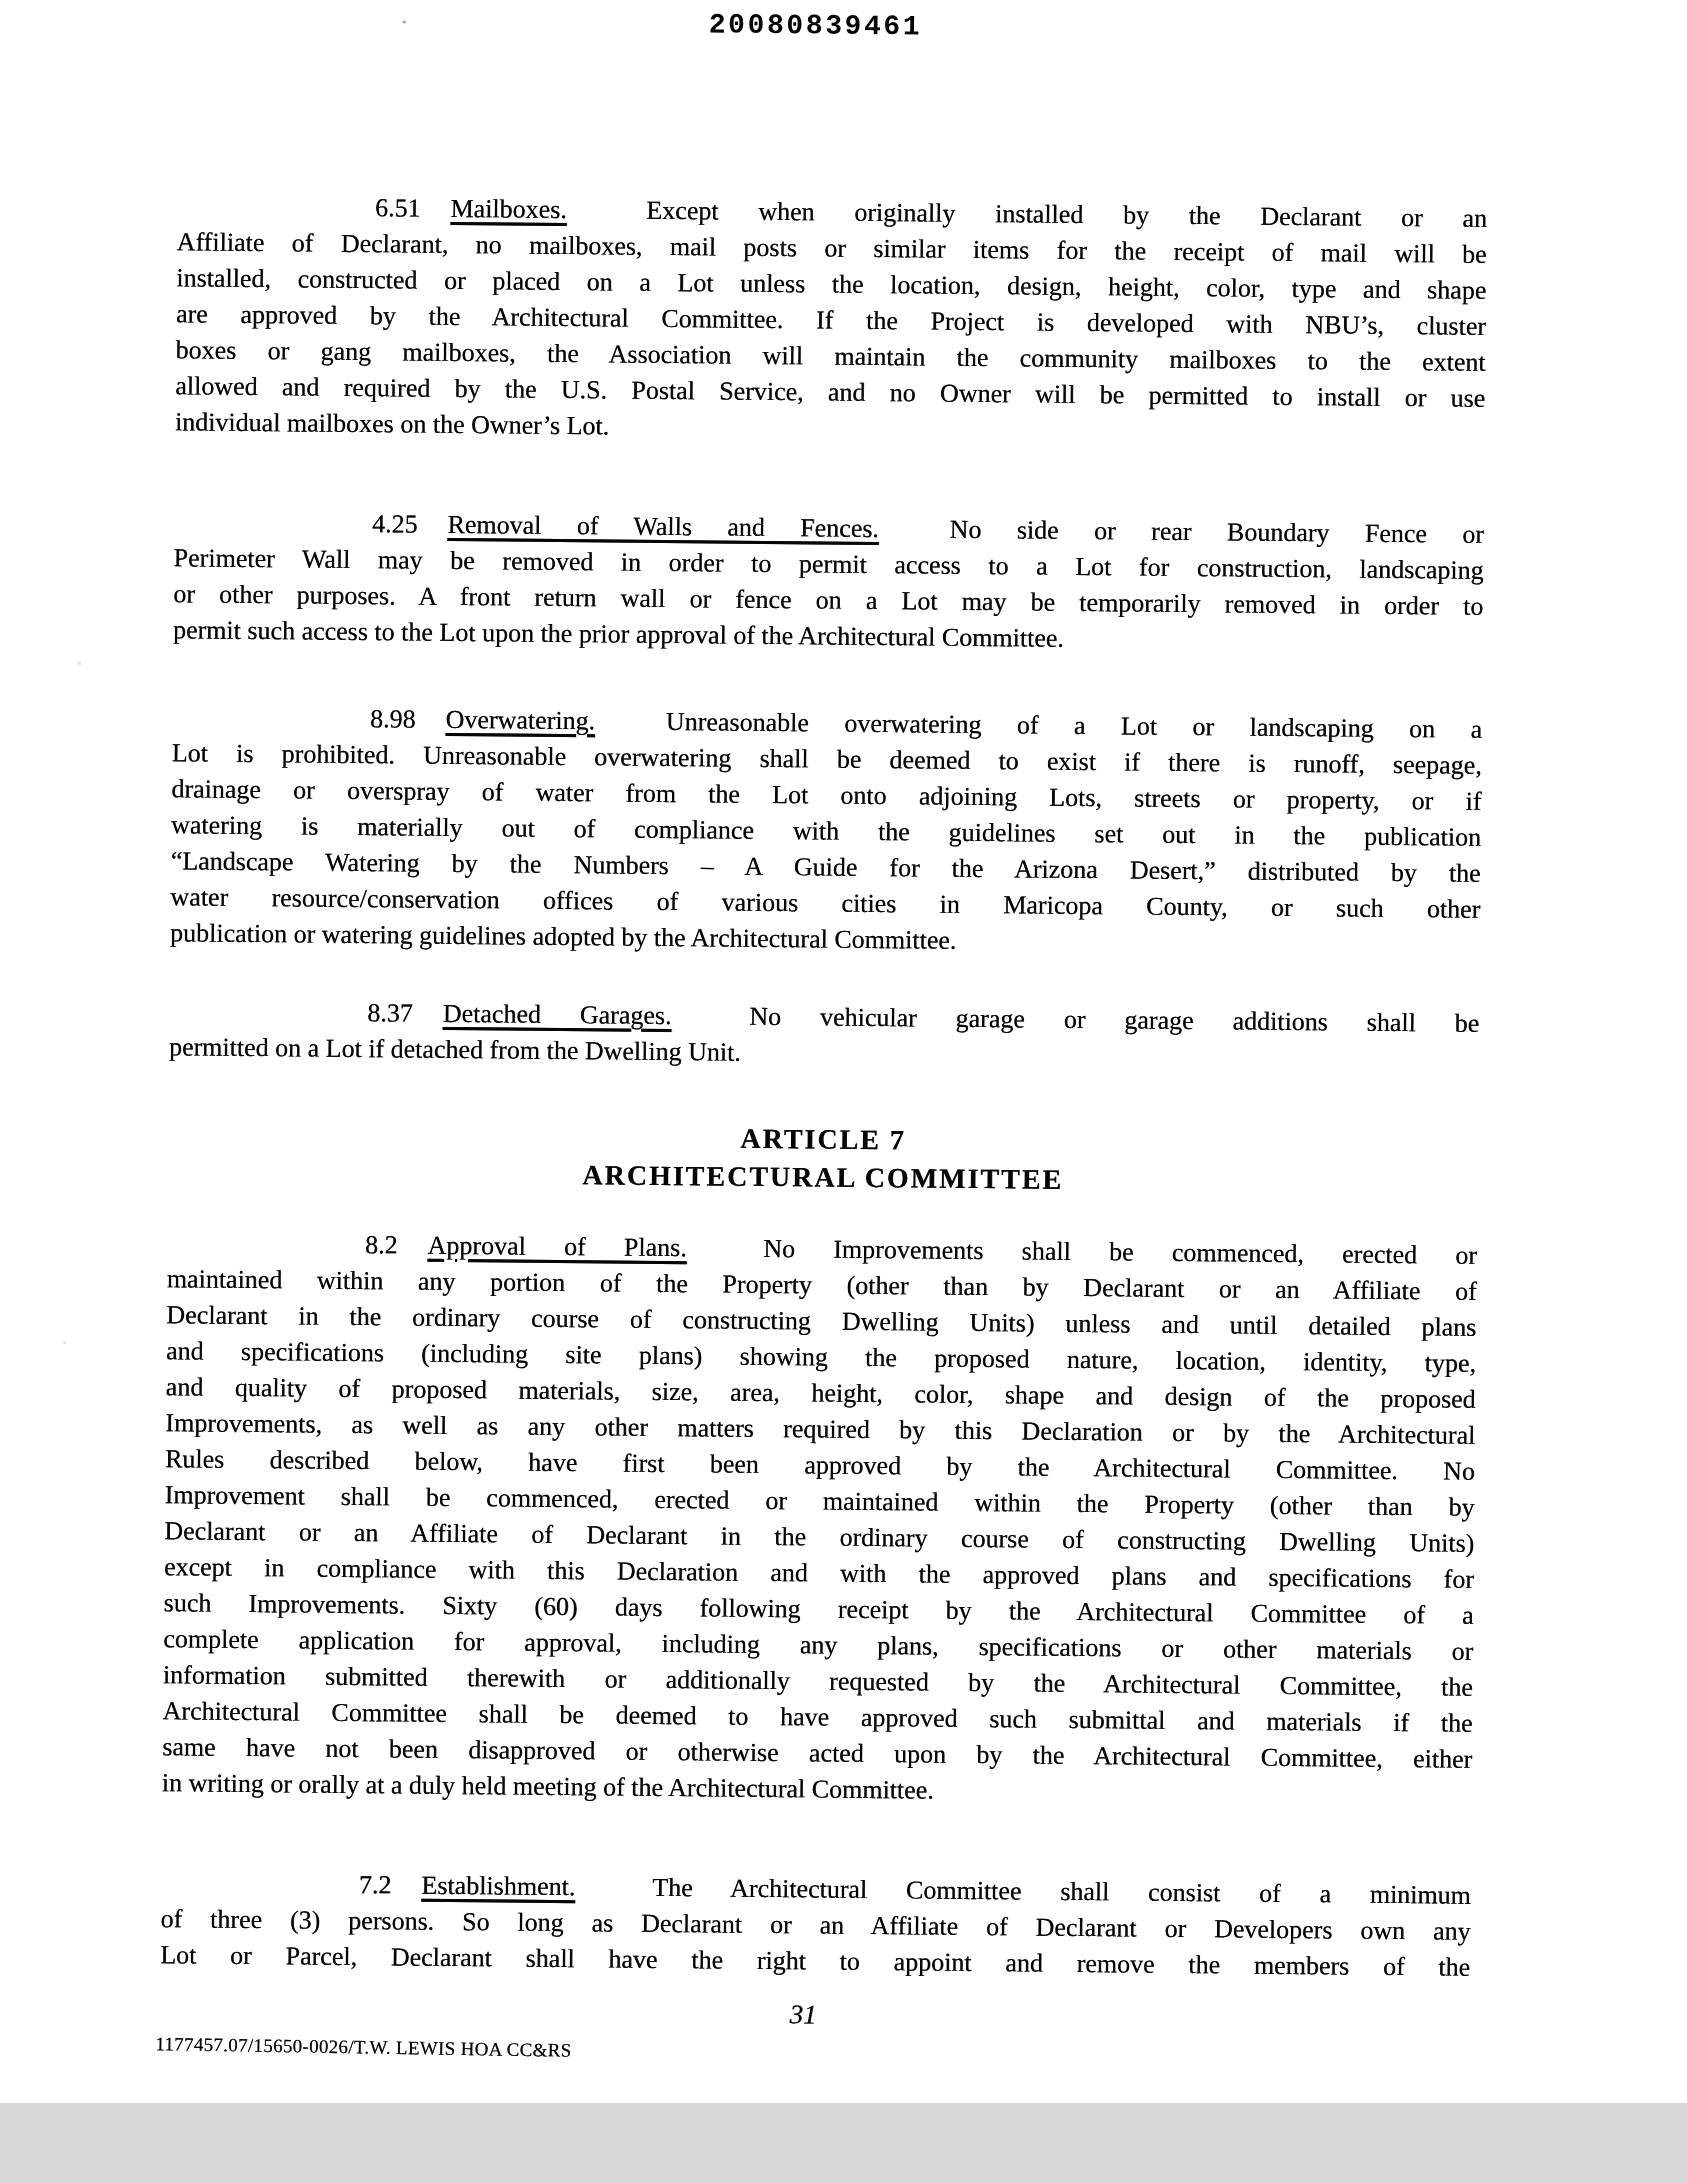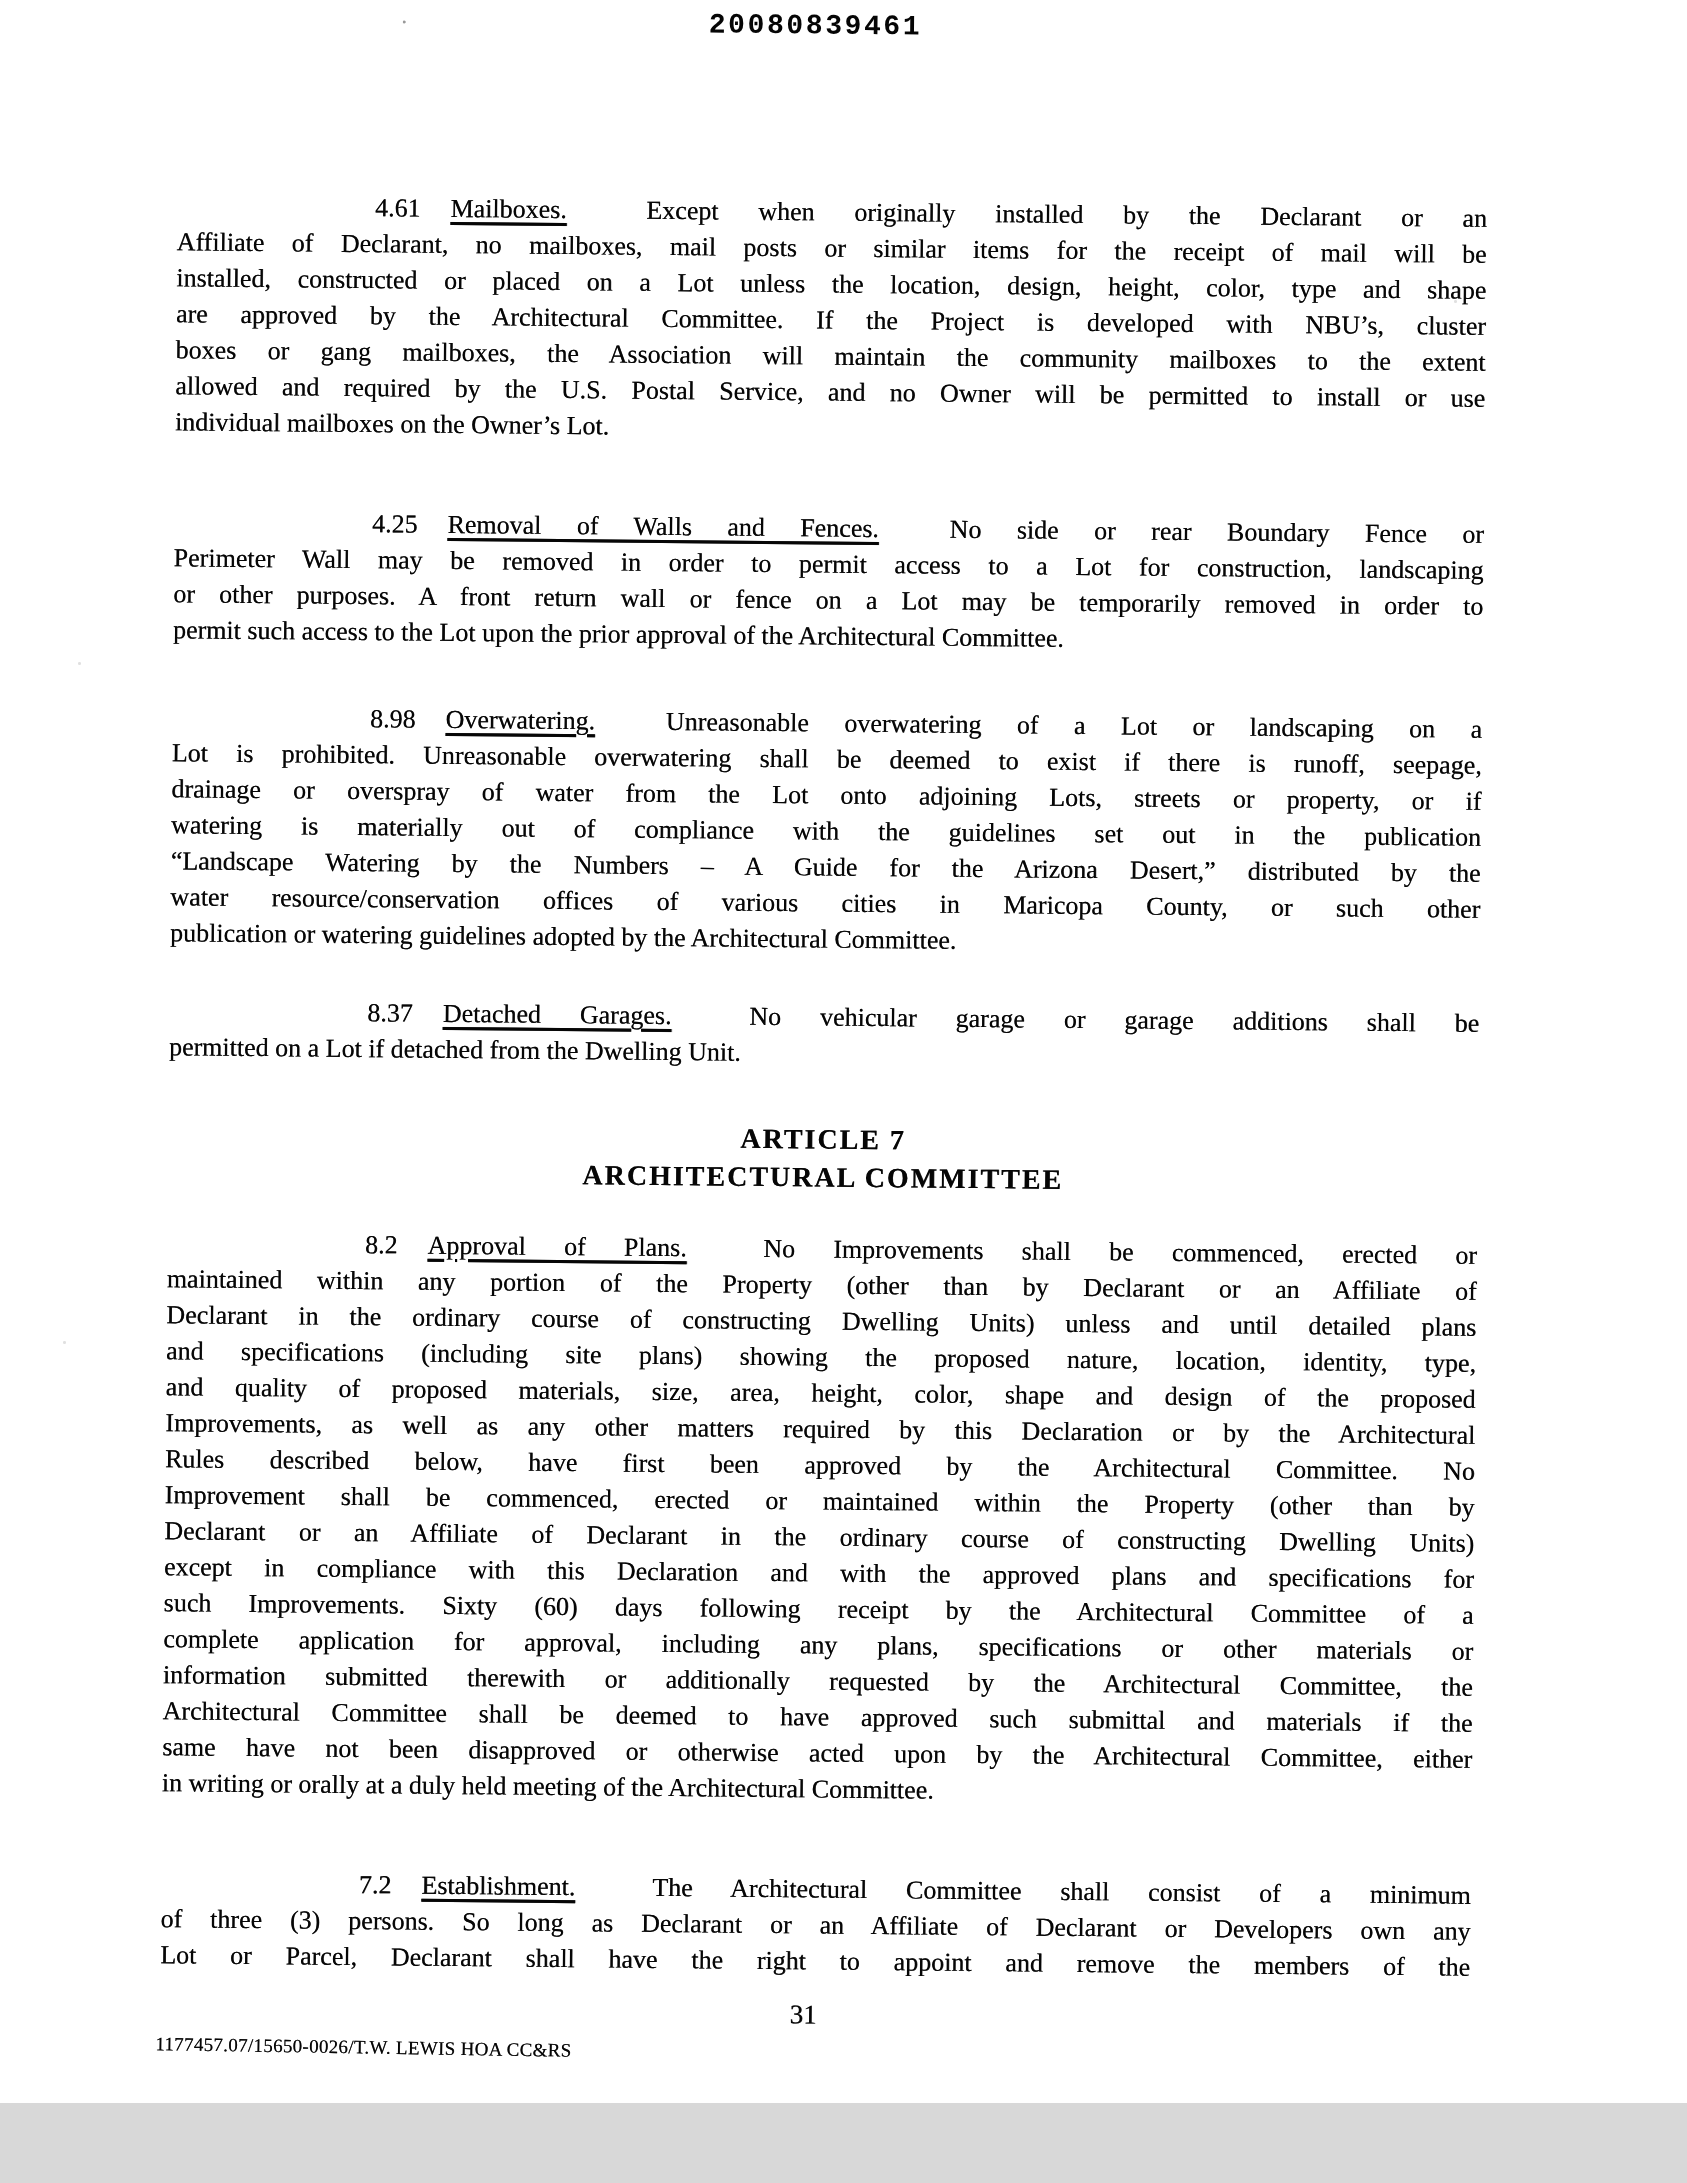--- a/index.html
+++ b/index.html
@@ -57,20 +57,21 @@
     font-weight:bold;
     font-size:28px;
     line-height:38px;
     letter-spacing:2px;
   }
   .pageno{
     position:absolute;
     left:809px;top:1992px;
     font-size:27px;
     text-shadow:0.3px 0 0 rgba(0,0,0,0.75);
+    font-style:italic;
   }
   .footref{
     position:absolute;
     left:175px;top:2032px;
     font-size:19px;
     letter-spacing:0.3px;
     transform:rotate(0.35deg);
     transform-origin:0 0;
     text-shadow:0.2px 0 0 rgba(0,0,0,0.7);
   }
@@ -90,21 +91,21 @@
 
 <div class="page">
   <div class="rot">
 
     <div class="doc-number">20080839461</div>
     <div class="dot"></div>
 
     <main class="column">
 
       <section class="para">
-        <div class="line first"><span>4.61</span><span class="tab"></span><span class="u">Mailboxes.</span>&nbsp; <span>Except when originally installed by the Declarant or an</span></div>
+        <div class="line first"><span>6.51</span><span class="tab"></span><span class="u">Mailboxes.</span>&nbsp; <span>Except when originally installed by the Declarant or an</span></div>
         <div class="line">Affiliate of Declarant, no mailboxes, mail posts or similar items for the receipt of mail will be</div>
         <div class="line">installed, constructed or placed on a Lot unless the location, design, height, color, type and shape</div>
         <div class="line">are approved by the Architectural Committee. If the Project is developed with NBU’s, cluster</div>
         <div class="line">boxes or gang mailboxes, the Association will maintain the community mailboxes to the extent</div>
         <div class="line">allowed and required by the U.S. Postal Service, and no Owner will be permitted to install or use</div>
         <div class="line last">individual mailboxes on the Owner’s Lot.</div>
       </section>
 
       <section class="para m1">
         <div class="line first"><span>4.25</span><span class="tab"></span><span class="u">Removal of Walls and Fences.</span>&nbsp; <span>No side or rear Boundary Fence or</span></div>

